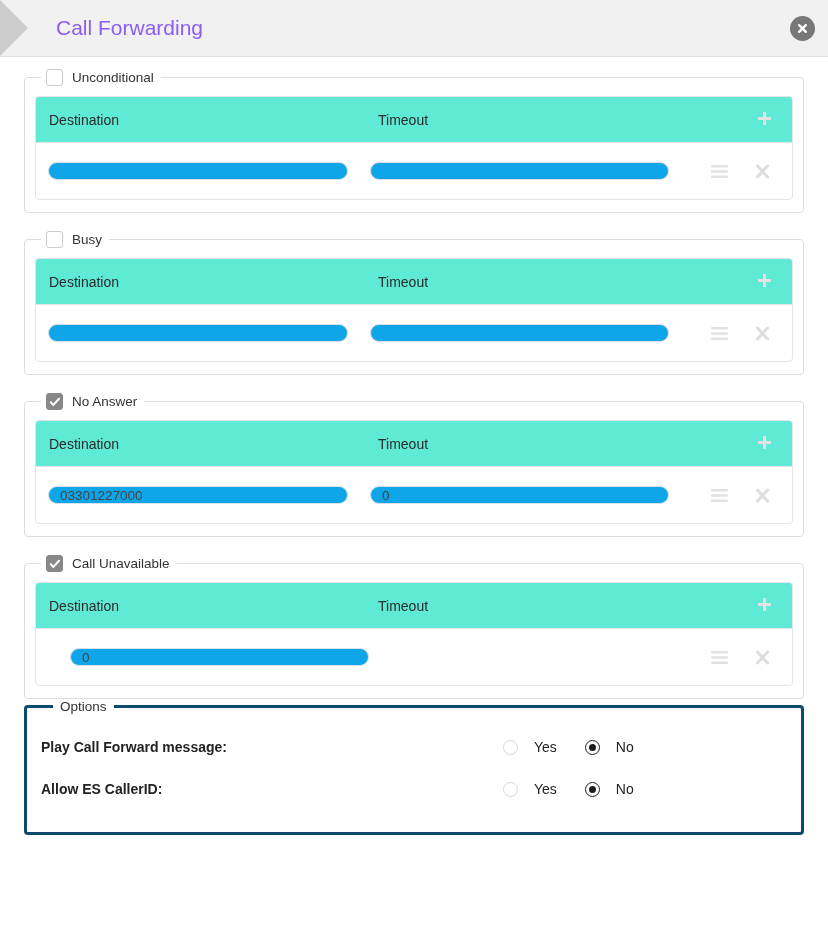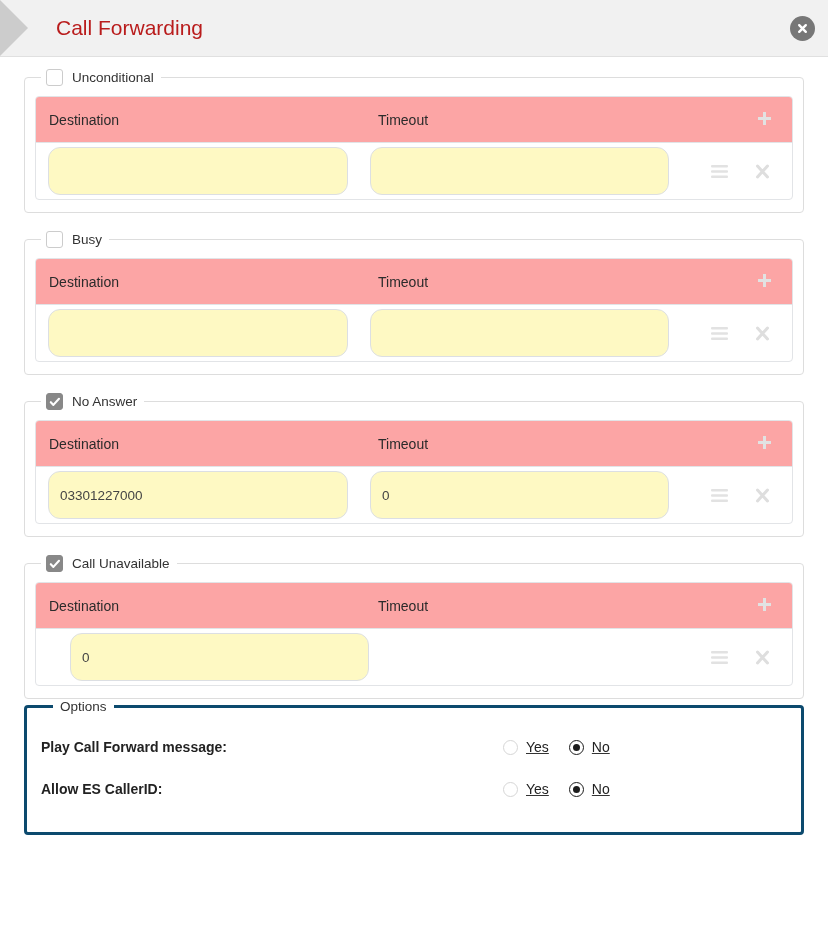--- a/index.html
+++ b/index.html
@@ -38,21 +38,21 @@
   }
   .crumb-arrow {
     width: 0; height: 0;
     border-top: 28.5px solid transparent;
     border-bottom: 28.5px solid transparent;
     border-left: 28px solid #cccccc;
   }
   .page-title {
     margin-left: 28px;
     font-size: 21px;
-    color: #b91c1c;
+    color: #8b5cf6;
     font-weight: normal;
   }
   .close-btn {
     position: absolute;
     right: 13px;
     top: 16px;
     width: 25px; height: 25px;
     border-radius: 50%;
     background: #777777;
     display: flex;
@@ -110,42 +110,42 @@
   
   .panel {
     border: 1px solid #e2e4e7;
     border-radius: 4px;
     background: #ffffff;
     overflow: hidden;
   }
   .panel-head {
     display: flex;
     align-items: center;
-    background: #fca5a5;
+    background: #5eead4;
     border-bottom: 1px solid #e2e4e7;
     height: 46px;
     padding: 0 12px;
   }
   .col-dest { flex: 0 0 320px; font-size: 14px; color: #2b2b2b; padding-left: 1px; }
   .col-time { flex: 1 1 auto; font-size: 14px; color: #2b2b2b; padding-left: 10px; }
   .col-act  { flex: 0 0 96px; display: flex; align-items: center; justify-content: flex-end; padding-right: 6px; }
 
   .plus-icon { cursor: pointer; display: block; }
 
   .panel-row {
     display: flex;
     align-items: center;
     height: 56px;
     padding: 0 12px;
   }
   .fld {
-    height: 48px;
+    height: 18px;
     border: 1px solid #dcdfe3;
     border-radius: 12px;
-    background: #fef9c3;
+    background: #0ea5e9;
     font-family: "Liberation Sans", sans-serif;
     font-size: 13.5px;
     color: #444444;
     padding: 0 11px;
     outline: none;
   }
   .fld-dest { flex: 0 0 300px; }
   .fld-time { flex: 0 0 299px; margin-left: 22px; }
 
   .row-actions {
@@ -179,22 +179,21 @@
   }
   .opt-label {
     font-size: 14px;
     font-weight: bold;
     color: #222222;
     flex: 0 0 462px;
   }
   .opt-choices {
     display: flex;
     align-items: center;
-    gap: 8px;
-    text-decoration: underline;
+    gap: 16px;
   }
   .radio {
     width: 15px; height: 15px;
     border-radius: 50%;
     border: 1.5px solid #d6d6d6;
     background: #ffffff;
     display: inline-flex;
     align-items: center;
     justify-content: center;
     cursor: pointer;

